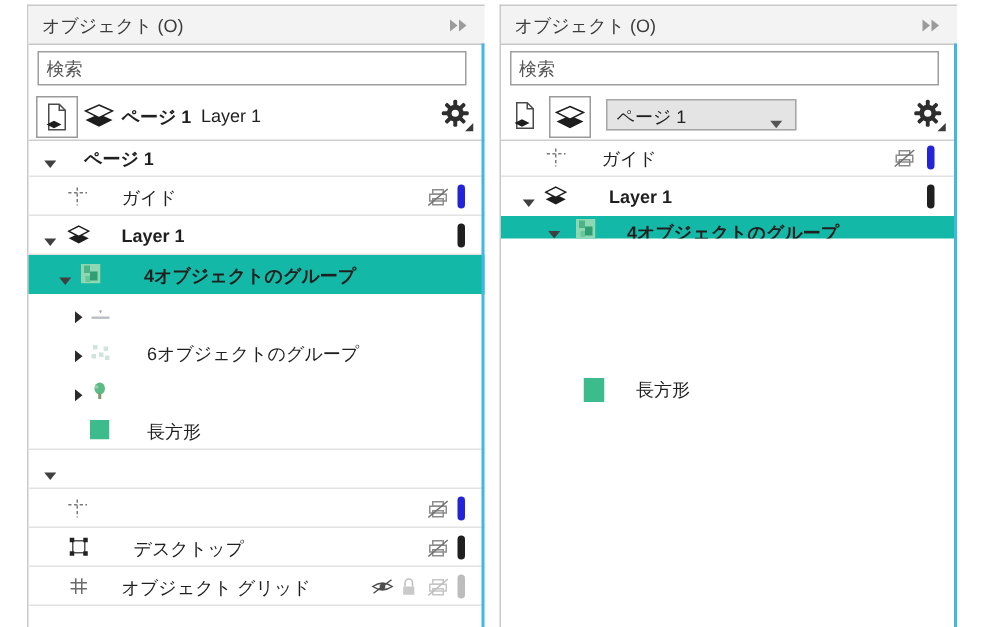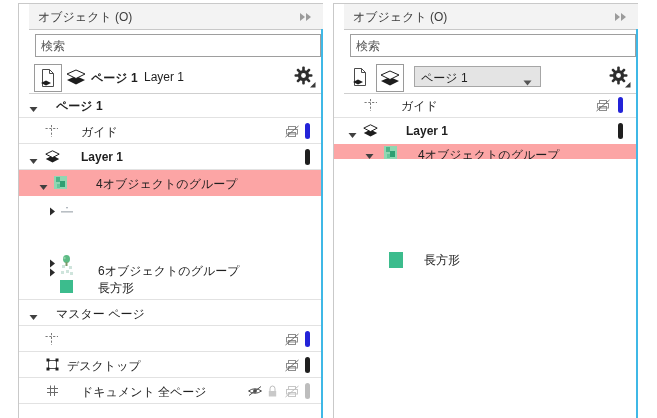--- a/index.html
+++ b/index.html
@@ -1,40 +1,40 @@
 <!DOCTYPE html>
 <html><head>
 <meta charset="utf-8">
 <style>
   html,body{margin:0;padding:0;background:#fff;}
   .stage{position:relative;width:657px;height:418px;background:#fff;overflow:hidden;
          font-family:"Liberation Sans","DejaVu Sans",sans-serif;font-size:12px;color:#1f1f1f;}
   .panel{position:absolute;top:3px;height:415px;width:305px;background:#fff;
-         border-left:1px solid #c9c9c9;border-top:1px solid #c9c9c9;box-sizing:border-box;padding-left:10px;}
+         border-left:1px solid #c9c9c9;border-top:1px solid #c9c9c9;box-sizing:border-box;}
   .cyan-edge{position:absolute;right:0;top:25px;height:390px;width:2px;background:#3fb8e6;}
   .hdr{position:relative;height:25px;background:#f3f3f3;border-bottom:1px solid #c8c8c8;}
   .hdr .ttl{position:absolute;left:9px;top:5px;color:#3c3c3c;}
   .hdr .chev{position:absolute;right:10px;top:7px;}
   .searchwrap{position:relative;height:32px;}
   .searchwrap input{position:absolute;left:6px;top:4px;width:279px;height:21px;
         border:1px solid #9e9e9e;padding:0 0 0 5px;font:12px "Liberation Sans","DejaVu Sans",sans-serif;color:#444;background:#fff;}
   .searchwrap input::placeholder{color:#555;opacity:1;}
   .tbar{position:relative;height:31px;border-bottom:1px solid #cfcfcf;}
   .iconbtn{position:absolute;top:2px;width:26px;height:26px;display:flex;align-items:center;justify-content:center;}
   .boxed{border:1px solid #9a9a9a;background:#fff;}
   .tbar .tlbl{position:absolute;top:8px;white-space:nowrap;}
   .combo{position:absolute;left:70px;top:4px;width:127px;height:21px;background:#e4e4e4;
          border:1px solid #a6a6a6;box-sizing:border-box;}
   .combo .cval{position:absolute;left:6px;top:3px;color:#222;}
   .combo .carr{position:absolute;right:8px;top:8px;}
   .gear{position:absolute;right:6px;top:3px;width:24px;height:24px;}
   .rows{position:absolute;left:0;top:88px;width:100%;}
   .row{position:absolute;left:0;width:100%;height:26px;box-sizing:border-box;}
   .sep{border-bottom:1px solid #e2e2e2;}
-  .hl{background:#fca5a5;}
+  .hl{background:#14b8a6;font-weight:bold;}
   .row .lbl{position:absolute;top:6px;white-space:nowrap;color:#1f1f1f;}
   .b{font-weight:bold;}
   .ab{position:absolute;}
   .bar{position:absolute;right:13px;top:5px;width:5px;height:16px;border-radius:2.5px;}
   .bar-blue{background:#2323d8;} .bar-black{background:#1f1f1f;} .bar-gray{background:#bdbdbd;}
   .st-print{position:absolute;right:24px;top:7px;}
   .st-lock{position:absolute;right:45px;top:7px;}
   .st-eye{position:absolute;right:60px;top:7px;}
   .clip{overflow:hidden;}
 </style>
@@ -159,21 +159,21 @@
               <polygon points="1,0.5 6,4.5 1,8.5" fill="#2b2b2b"></polygon>
             </svg></span>
         <span class="ab" style="left:41px;top:8px;">
           <svg width="14" height="10">
               <rect x="1" y="6" width="12" height="1.6" fill="#b9bfc4"></rect>
               <polygon points="6,2 8,2 7,4" fill="#9aa3ac"></polygon>
             </svg>
         </span>
       </div>
 
-      <div class="row" style="top:130px;margin-top:35px;">
+      <div class="row" style="top:130px;">
         <span class="ab" style="left:30px;top:9px;"><svg width="7" height="9">
               <polygon points="1,0.5 6,4.5 1,8.5" fill="#2b2b2b"></polygon>
             </svg></span>
         <span class="ab" style="left:41px;top:7px;">
           <svg width="14" height="12">
               <g fill="#cfe4dc">
                 <rect x="2" y="1" width="3" height="3"></rect>
                 <rect x="9" y="2" width="3" height="3"></rect>
                 <rect x="1" y="7" width="3" height="3"></rect>
                 <rect x="6" y="6" width="3" height="3"></rect>
@@ -203,21 +203,20 @@
               <rect width="13" height="13" fill="#3cbc8d"></rect>
             </svg>
         </span>
         <span class="lbl" style="left:79px;">長方形</span>
       </div>
 
       <div class="row sep" style="top:208px;">
         <span class="ab" style="left:10px;top:10px;"><svg width="9" height="7">
               <polygon points="0.5,1 8.5,1 4.5,6" fill="#404040"></polygon>
             </svg></span>
-        <span class="lbl" style="left:37px;">マスター ページ</span>
       </div>
 
       <div class="row sep" style="top:234px;">
         <span class="ab" style="left:26px;top:6px;">
           <svg width="14" height="14">
               <g stroke="#7a7a7a" stroke-width="1" stroke-dasharray="2.2,1.6">
                 <line x1="6.5" y1="1" x2="6.5" y2="13"></line>
                 <line x1="0.5" y1="4.5" x2="13" y2="4.5"></line>
               </g>
             </svg>
@@ -238,21 +237,21 @@
       <div class="row sep" style="top:260px;">
         <span class="ab" style="left:27px;top:6px;">
           <svg width="13" height="13">
               <rect x="2.5" y="2.5" width="8" height="8" fill="none" stroke="#555"></rect>
               <rect x="0.5" y="0.5" width="3" height="3" fill="#222"></rect>
               <rect x="9.5" y="0.5" width="3" height="3" fill="#222"></rect>
               <rect x="0.5" y="9.5" width="3" height="3" fill="#222"></rect>
               <rect x="9.5" y="9.5" width="3" height="3" fill="#222"></rect>
             </svg>
         </span>
-        <span class="lbl" style="left:48px;">デスクトップ</span>
+        <span class="lbl" style="left:70px;">デスクトップ</span>
         <span class="st-print">
           <svg width="14" height="13">
               <g fill="none" stroke="#8d8d8d">
                 <rect x="3.5" y="1.5" width="7" height="3"></rect>
                 <rect x="1.5" y="4.5" width="11" height="4.5"></rect>
                 <rect x="3.5" y="7.5" width="7" height="4"></rect>
               </g>
               <line x1="0.5" y1="12" x2="13.5" y2="1" stroke="#6f6f6f"></line>
             </svg>
         </span>
@@ -263,21 +262,21 @@
         <span class="ab" style="left:27px;top:6px;">
           <svg width="13" height="13">
               <g stroke="#6b6b6b">
                 <line x1="4.5" y1="1.5" x2="4.5" y2="12"></line>
                 <line x1="8.5" y1="1.5" x2="8.5" y2="12"></line>
                 <line x1="1" y1="4.5" x2="12" y2="4.5"></line>
                 <line x1="1" y1="8.5" x2="12" y2="8.5"></line>
               </g>
             </svg>
         </span>
-        <span class="lbl" style="left:62px;">ドキュメント 全ページ</span>
+        <span class="lbl" style="left:62px;">オブジェクト グリッド</span>
         <span class="st-eye">
           <svg width="16" height="12">
               <path d="M1.5 6 Q8 1.5 14.5 6 Q8 10.5 1.5 6 Z" fill="none" stroke="#4e4e4e"></path>
               <circle cx="8" cy="6" r="1.9" fill="#4e4e4e"></circle>
               <line x1="2" y1="10.5" x2="14" y2="1.5" stroke="#4e4e4e"></line>
             </svg>
         </span>
         <span class="st-lock">
           <svg width="11" height="13">
               <path d="M3 6 V3.8 A2.5 2.8 0 0 1 8 3.8 V6" fill="none" stroke="#bdbdbd"></path>

